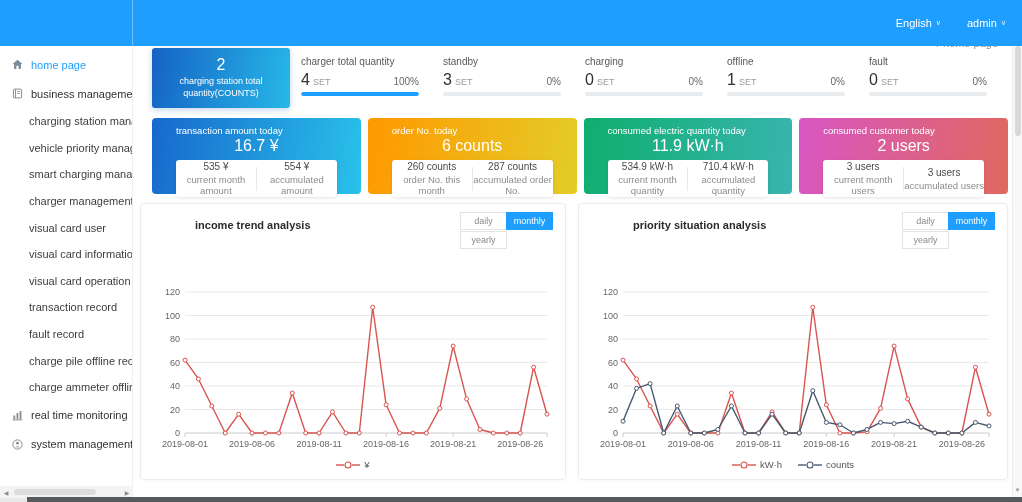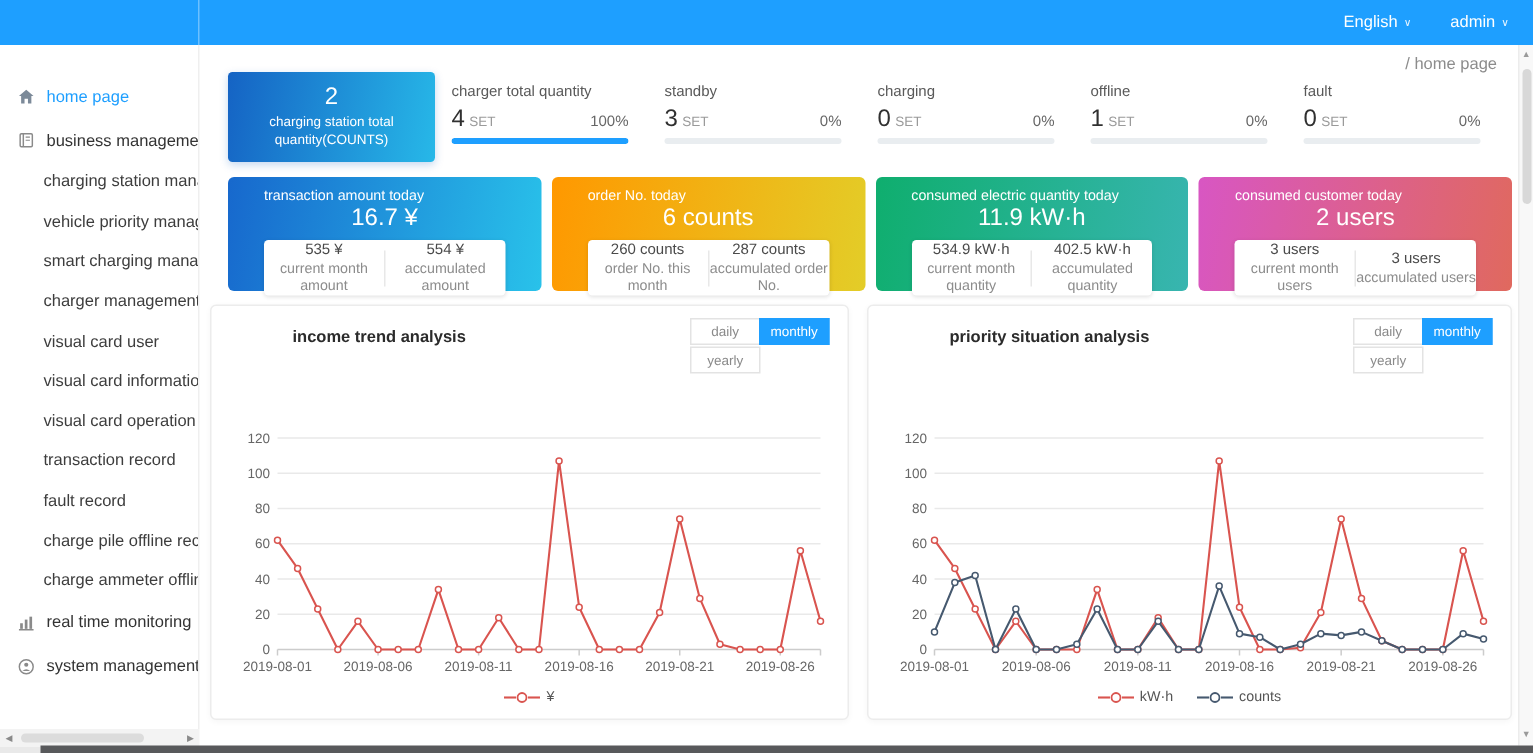--- a/index.html
+++ b/index.html
@@ -1,20 +1,20 @@
 <!DOCTYPE html>
 <html><head>
 <meta charset="utf-8">
 <style>
   * { margin:0; padding:0; box-sizing:border-box; }
   html,body { width:1022px; height:502px; overflow:hidden; }
   body { font-family:"Liberation Sans","DejaVu Sans",sans-serif; background:#fff; position:relative; color:#333; }
 
   
-  .topbar { position:absolute; left:0; top:0; width:1022px; height:30px; background:#1E9FFF; display:flex; align-items:center; z-index:5; }
+  .topbar { position:absolute; left:0; top:0; width:1022px; height:46px; background:#1E9FFF; display:flex; align-items:center; z-index:5; }
   .topbar-left { width:133px; height:100%; border-right:1px solid rgba(255,255,255,.35); }
   .topbar-right { margin-left:auto; display:flex; align-items:center; gap:26px; padding-right:16px; }
   .topbar-link { color:#fff; font-size:11px; display:flex; align-items:center; gap:4px; cursor:pointer; }
   .topbar-caret { font-size:7px; opacity:.9; }
 
   
   .sidebar { position:absolute; left:0; top:30px; width:133px; height:456px; background:#fff; border-right:1px solid #efefef; padding-top:20px; overflow:hidden; }
   .side-item { display:flex; align-items:center; gap:7px; height:29px; padding-left:11px; font-size:11px; color:#333; cursor:pointer; white-space:nowrap; }
   .side-item.active { color:#1E9FFF; }
   .side-sub { height:26.6px; padding-left:29px; display:flex; align-items:center; font-size:11px; color:#3d3d3d; cursor:pointer; white-space:nowrap; }
@@ -278,21 +278,21 @@
     <div class="gcard" style="background: linear-gradient(100deg, rgb(15, 174, 110) 0%, rgb(56, 181, 176) 100%);">
       <div class="gcard-title">consumed electric quantity today</div>
       <div class="gcard-value">11.9 kW·h</div>
       <div class="gcard-box">
         <div class="gcard-half">
           <div class="gcard-half-value">534.9 kW·h</div>
           <div class="gcard-half-label">current month quantity</div>
         </div>
         <div class="gcard-div"></div>
         <div class="gcard-half">
-          <div class="gcard-half-value">402.5 kW·h</div>
+          <div class="gcard-half-value">710.4 kW·h</div>
           <div class="gcard-half-label">accumulated quantity</div>
         </div>
       </div>
     </div>
     <div class="gcard" style="background: linear-gradient(100deg, rgb(216, 86, 195) 0%, rgb(224, 105, 94) 100%);">
       <div class="gcard-title">consumed customer today</div>
       <div class="gcard-value">2 users</div>
       <div class="gcard-box">
         <div class="gcard-half">
           <div class="gcard-half-value">3 users</div>

